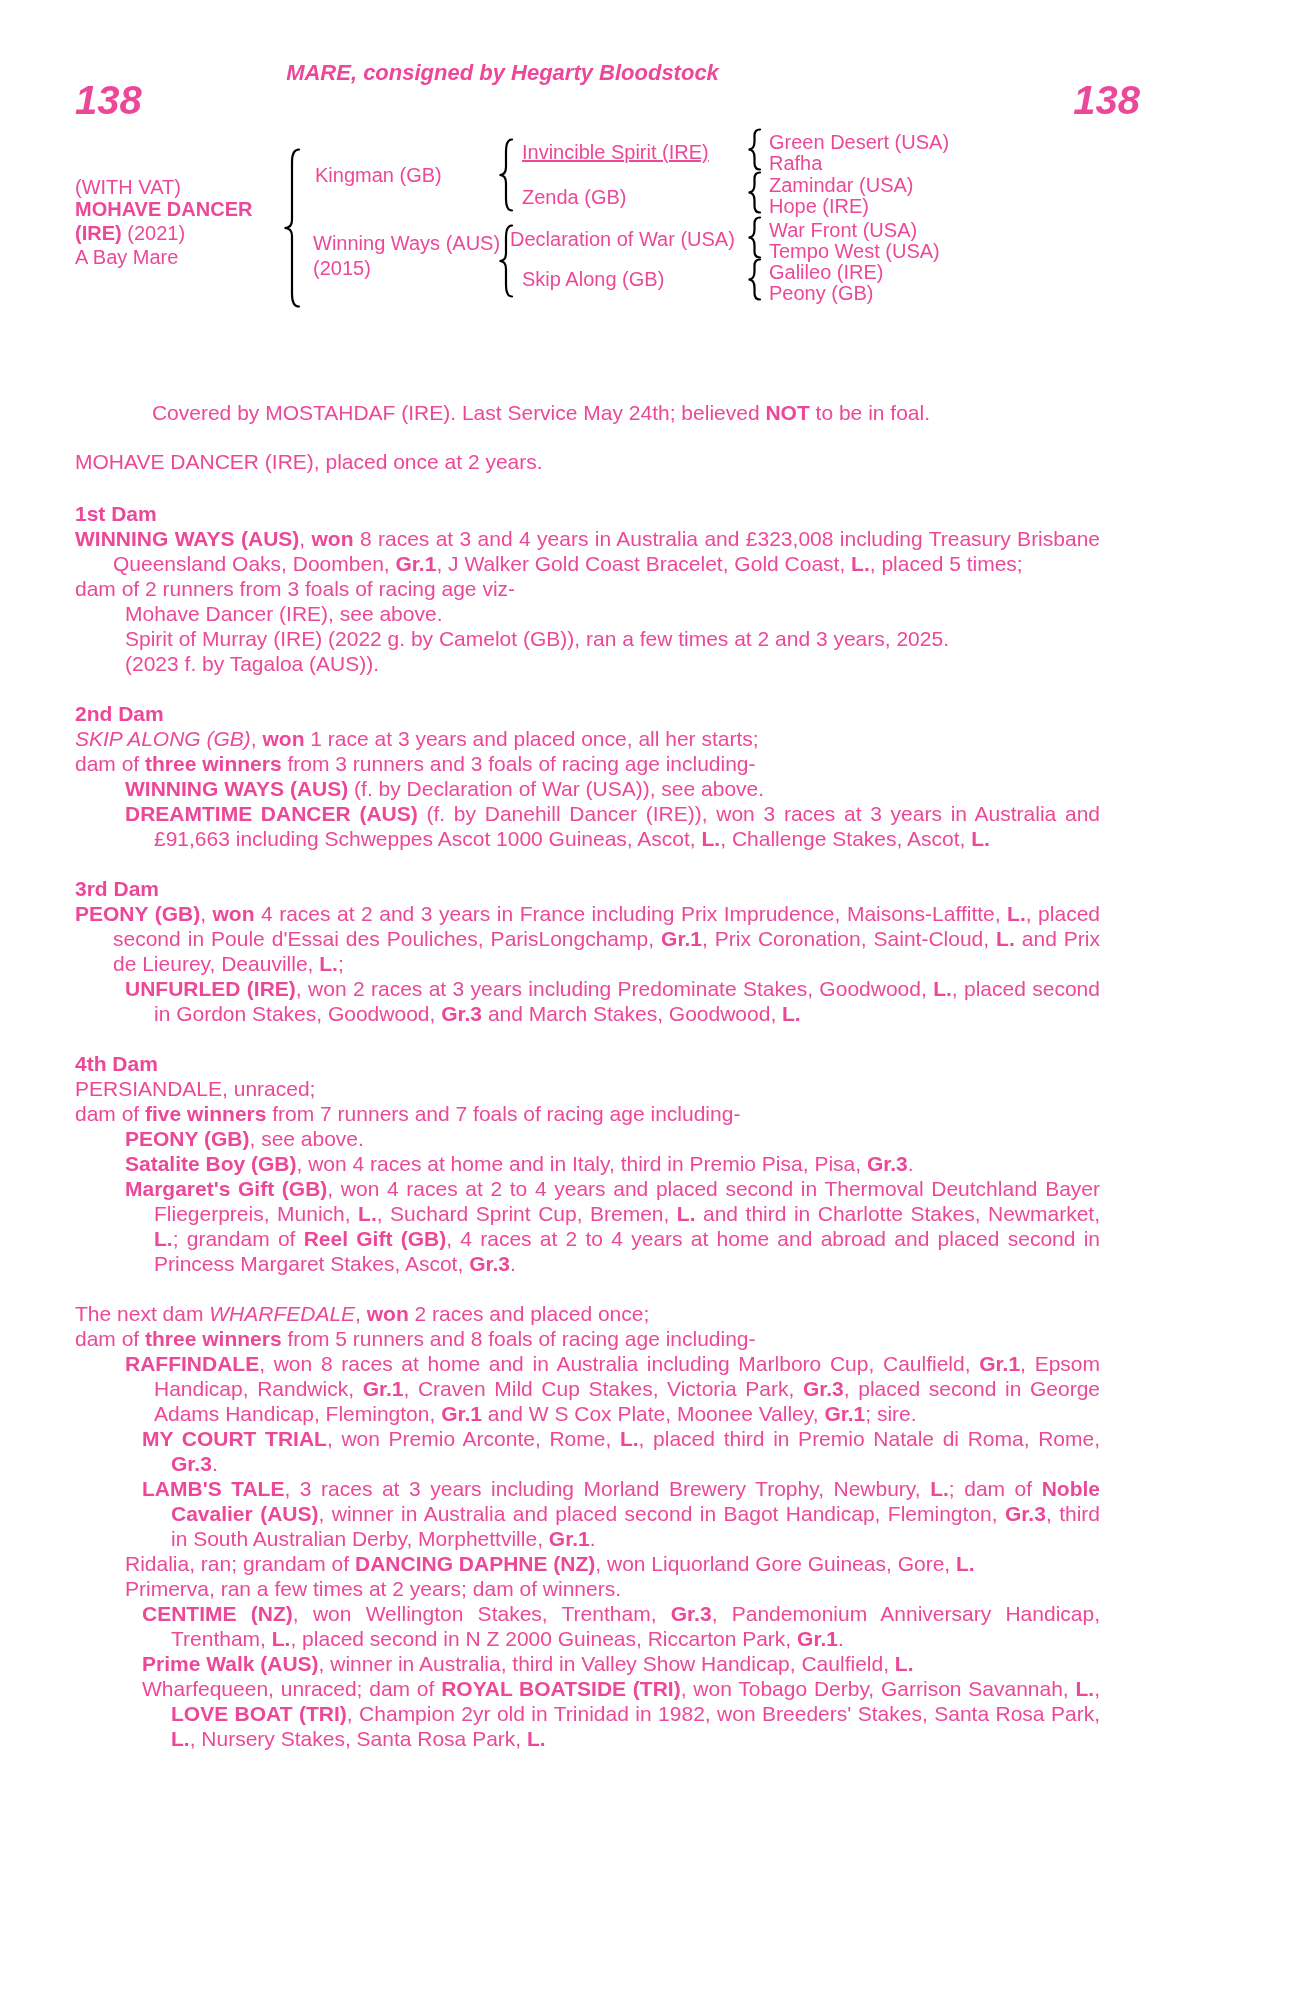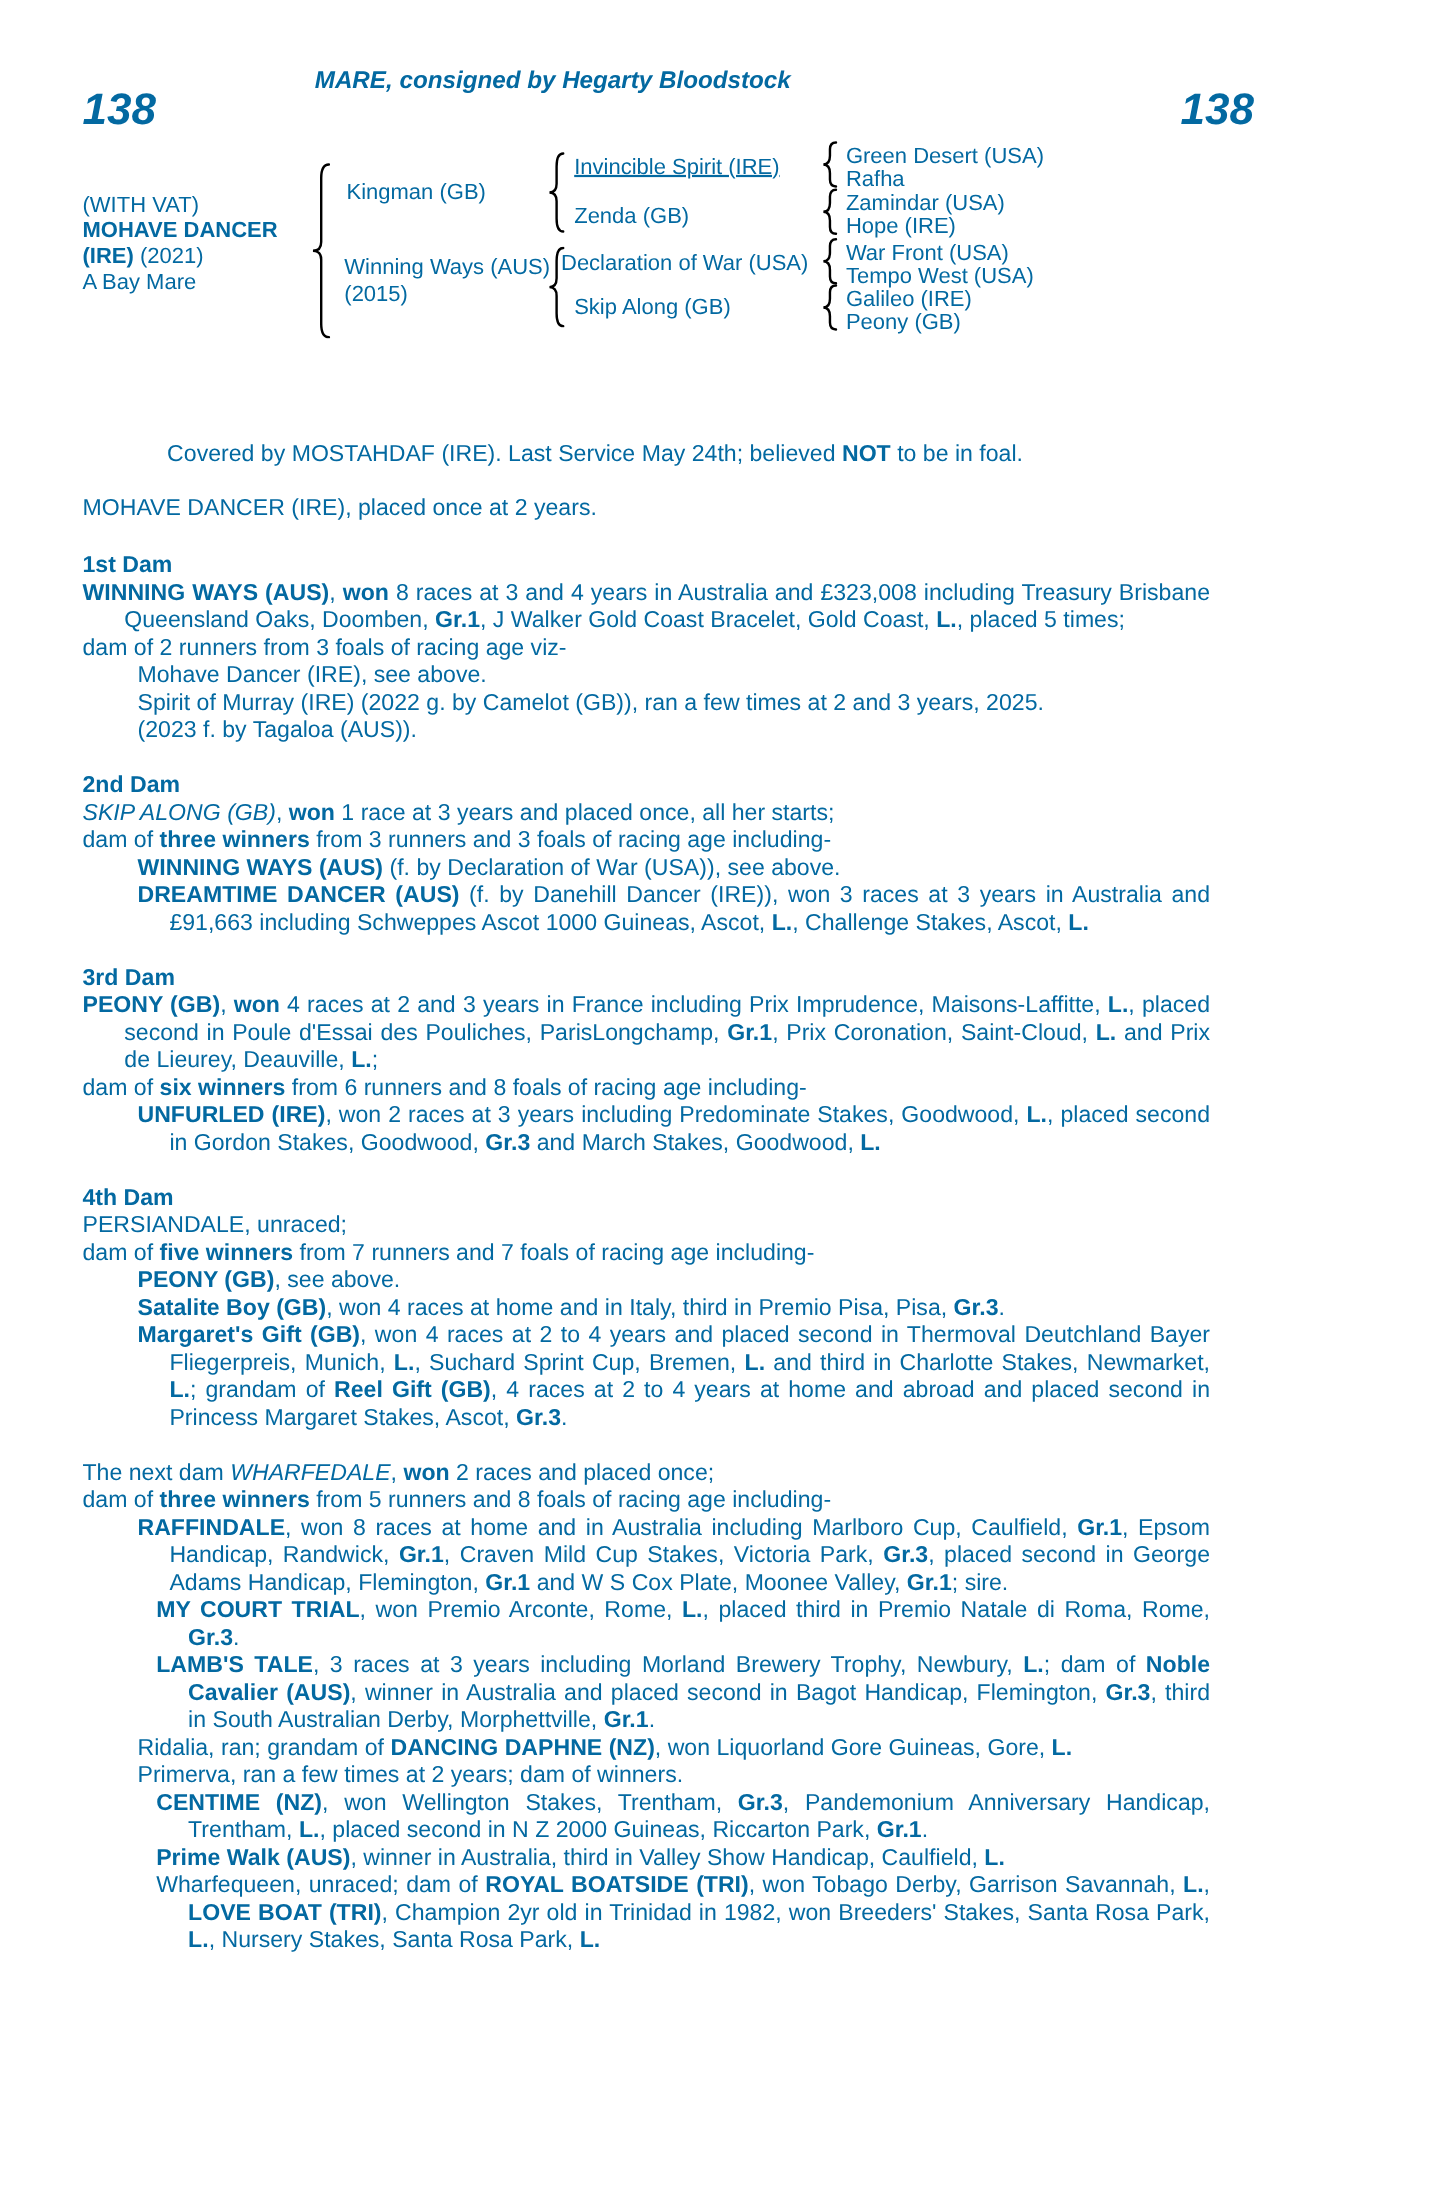--- a/index.html
+++ b/index.html
@@ -1,21 +1,21 @@
 <!DOCTYPE html>
 <html><head>
 <meta charset="utf-8">
 <style>
   html,body{margin:0;padding:0;background:#ffffff;}
   .page{
     position:relative;
     width:1315px;
     height:2000px;
     background:#ffffff;
-    color:#0369a1;
+    color:#ec4899;
     font-family:"Liberation Sans", sans-serif;
     overflow:hidden;
   }
   
   .consignor{
     position:absolute;
     left:75px; top:60px;
     width:855px;
     text-align:center;
     font-size:22px;
@@ -129,21 +129,20 @@
         <div class="section">
           <div class="dam-heading">2nd Dam</div>
           <div class="para ind0"><span class="s-i">SKIP ALONG (GB)</span><span class="s-n">, </span><span class="s-b">won</span><span class="s-n"> 1 race at 3 years and placed once, all her starts;</span></div>
           <div class="para ind0"><span class="s-n">dam of </span><span class="s-b">three winners</span><span class="s-n"> from 3 runners and 3 foals of racing age including-</span></div>
           <div class="para ind1"><span class="s-b">WINNING WAYS (AUS)</span><span class="s-n"> (f. by Declaration of War (USA)), see above.</span></div>
           <div class="para ind1"><span class="s-b">DREAMTIME DANCER (AUS)</span><span class="s-n"> (f. by Danehill Dancer (IRE)), won 3 races at 3 years in Australia and £91,663 including Schweppes Ascot 1000 Guineas, Ascot, </span><span class="s-b">L.</span><span class="s-n">, Challenge Stakes, Ascot, </span><span class="s-b">L.</span></div>
         </div>
         <div class="section">
           <div class="dam-heading">3rd Dam</div>
           <div class="para ind0"><span class="s-b">PEONY (GB)</span><span class="s-n">, </span><span class="s-b">won</span><span class="s-n"> 4 races at 2 and 3 years in France including Prix Imprudence, Maisons-Laffitte, </span><span class="s-b">L.</span><span class="s-n">, placed second in Poule d'Essai des Pouliches, ParisLongchamp, </span><span class="s-b">Gr.1</span><span class="s-n">, Prix Coronation, Saint-Cloud, </span><span class="s-b">L.</span><span class="s-n"> and Prix de Lieurey, Deauville, </span><span class="s-b">L.</span><span class="s-n">;</span></div>
-          <div class="para ind0"><span class="s-n">dam of </span><span class="s-b">six winners</span><span class="s-n"> from 6 runners and 8 foals of racing age including-</span></div>
           <div class="para ind1"><span class="s-b">UNFURLED (IRE)</span><span class="s-n">, won 2 races at 3 years including Predominate Stakes, Goodwood, </span><span class="s-b">L.</span><span class="s-n">, placed second in Gordon Stakes, Goodwood, </span><span class="s-b">Gr.3</span><span class="s-n"> and March Stakes, Goodwood, </span><span class="s-b">L.</span></div>
         </div>
         <div class="section">
           <div class="dam-heading">4th Dam</div>
           <div class="para ind0"><span class="s-n">PERSIANDALE, unraced;</span></div>
           <div class="para ind0"><span class="s-n">dam of </span><span class="s-b">five winners</span><span class="s-n"> from 7 runners and 7 foals of racing age including-</span></div>
           <div class="para ind1"><span class="s-b">PEONY (GB)</span><span class="s-n">, see above.</span></div>
           <div class="para ind1"><span class="s-b">Satalite Boy (GB)</span><span class="s-n">, won 4 races at home and in Italy, third in Premio Pisa, Pisa, </span><span class="s-b">Gr.3</span><span class="s-n">.</span></div>
           <div class="para ind1"><span class="s-b">Margaret's Gift (GB)</span><span class="s-n">, won 4 races at 2 to 4 years and placed second in Thermoval Deutchland Bayer Fliegerpreis, Munich, </span><span class="s-b">L.</span><span class="s-n">, Suchard Sprint Cup, Bremen, </span><span class="s-b">L.</span><span class="s-n"> and third in Charlotte Stakes, Newmarket, </span><span class="s-b">L.</span><span class="s-n">; grandam of </span><span class="s-b">Reel Gift (GB)</span><span class="s-n">, 4 races at 2 to 4 years at home and abroad and placed second in Princess Margaret Stakes, Ascot, </span><span class="s-b">Gr.3</span><span class="s-n">.</span></div>
         </div>

